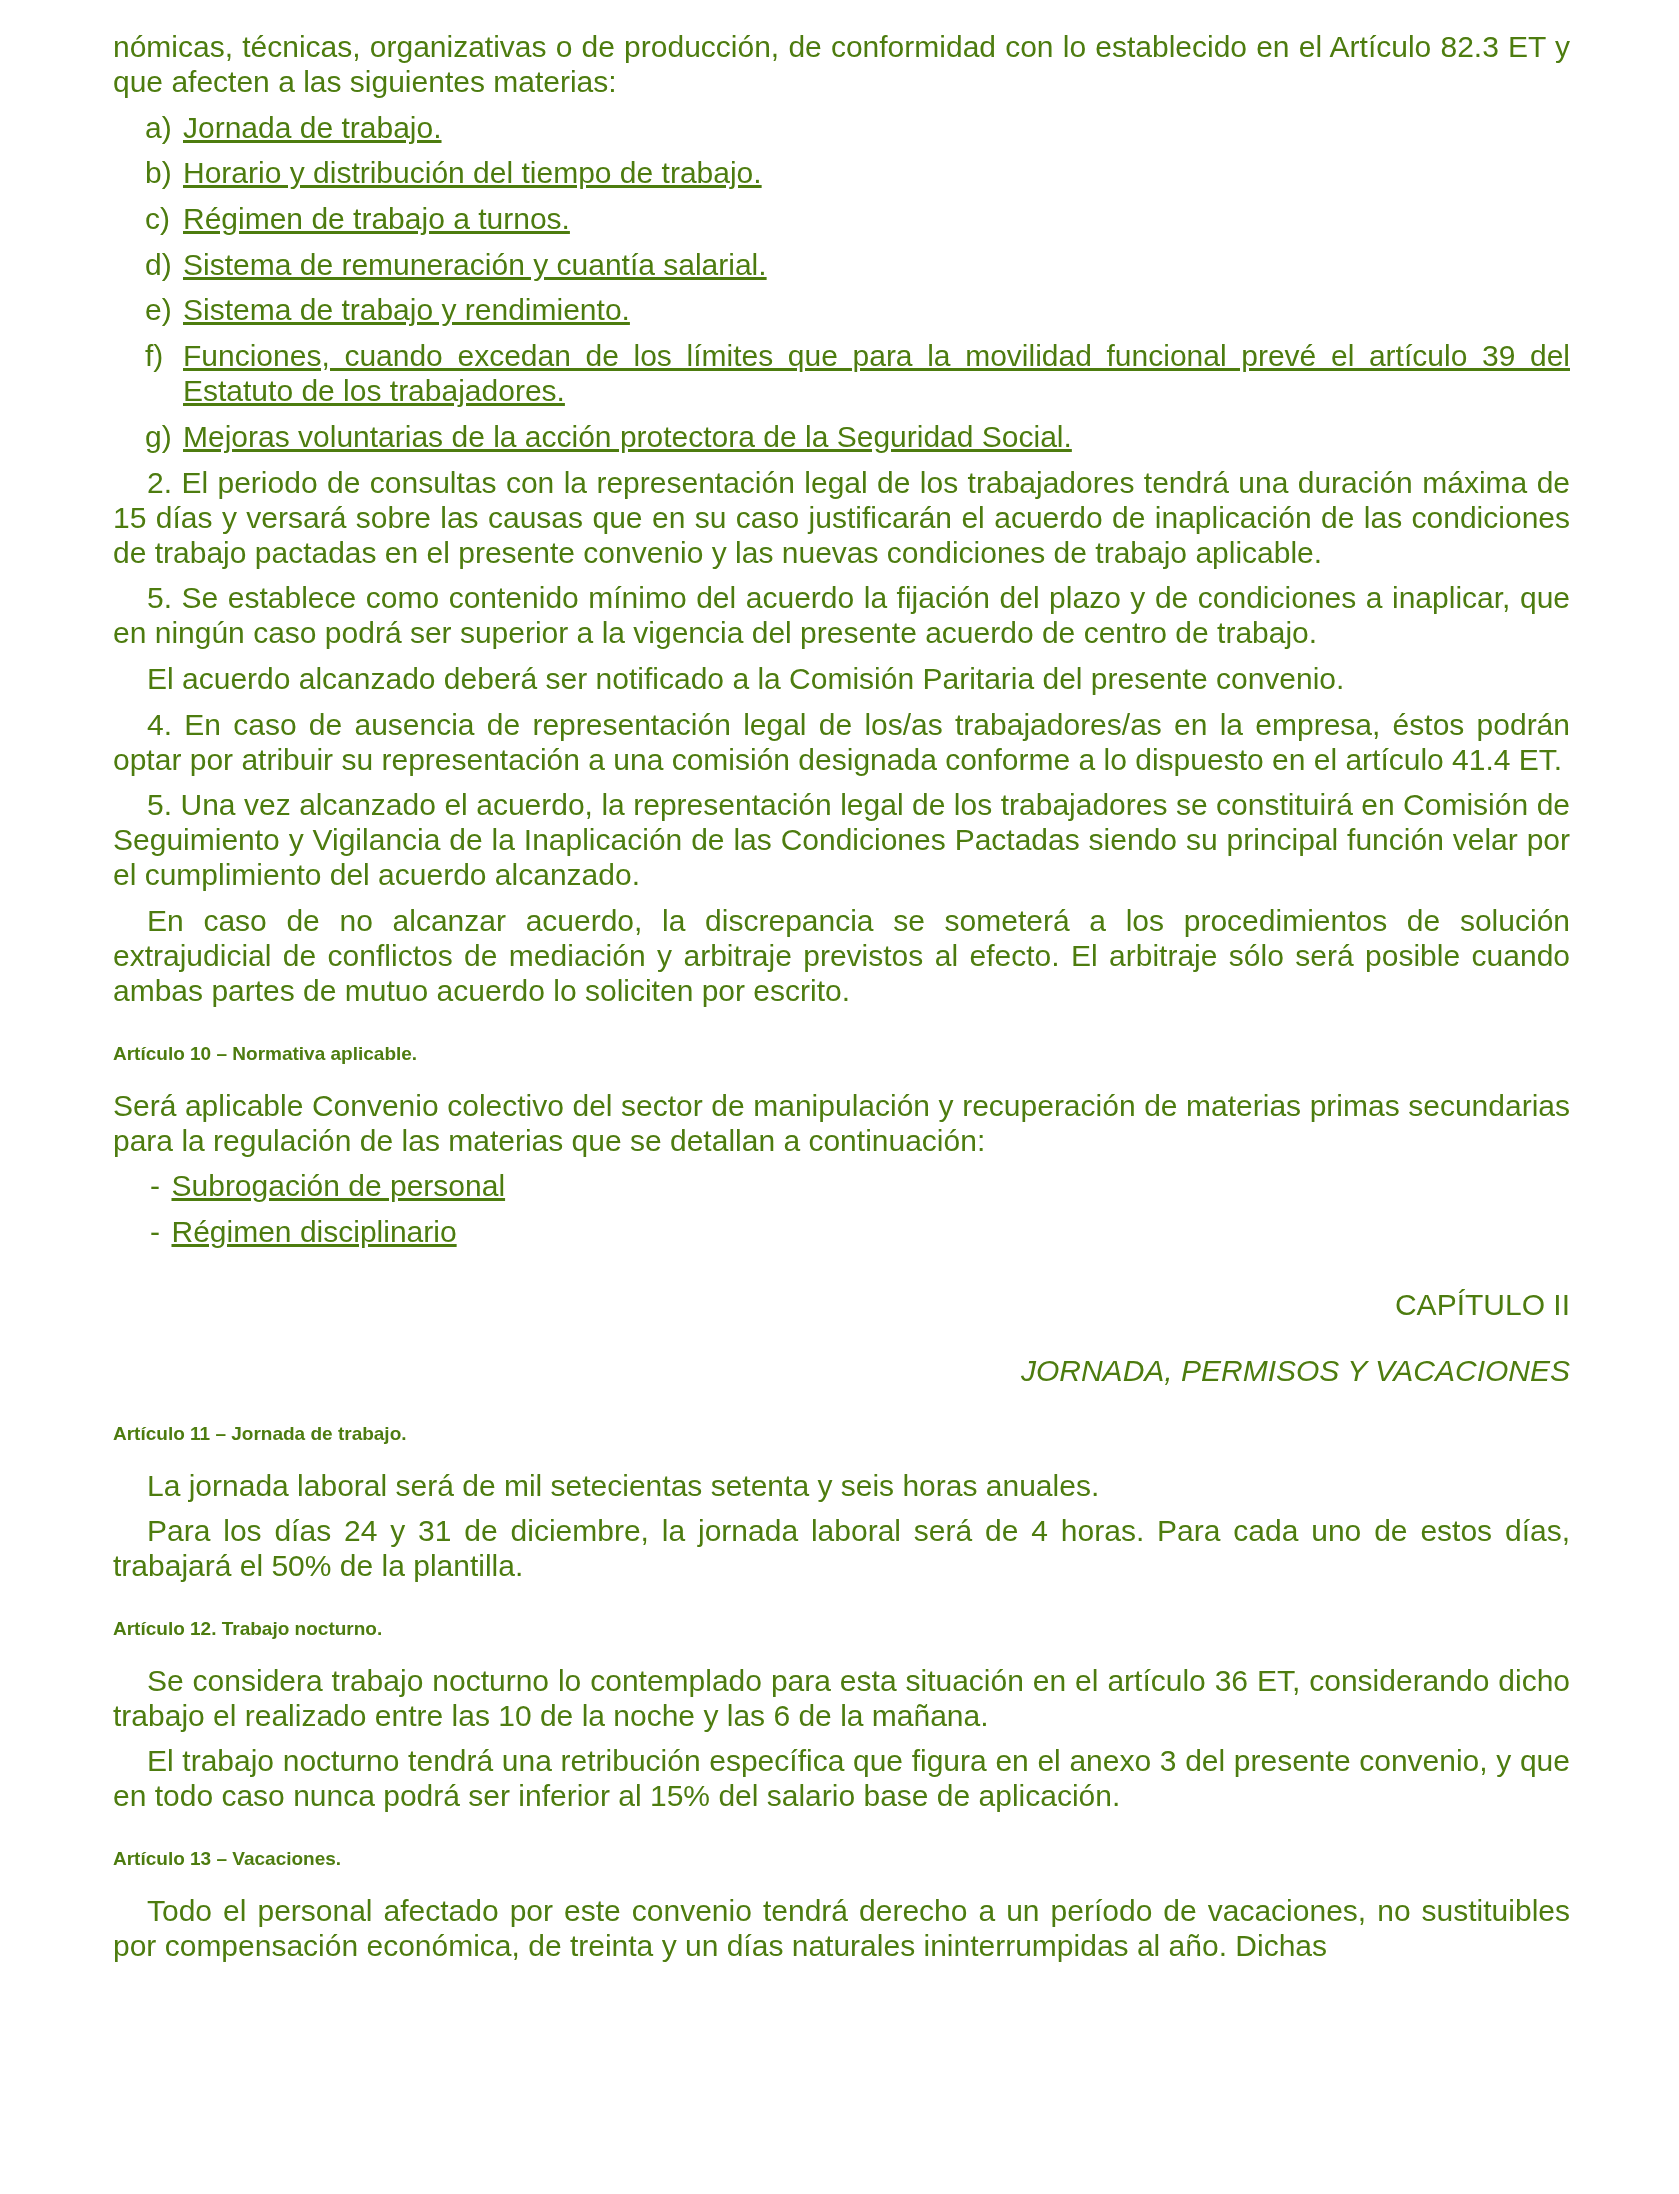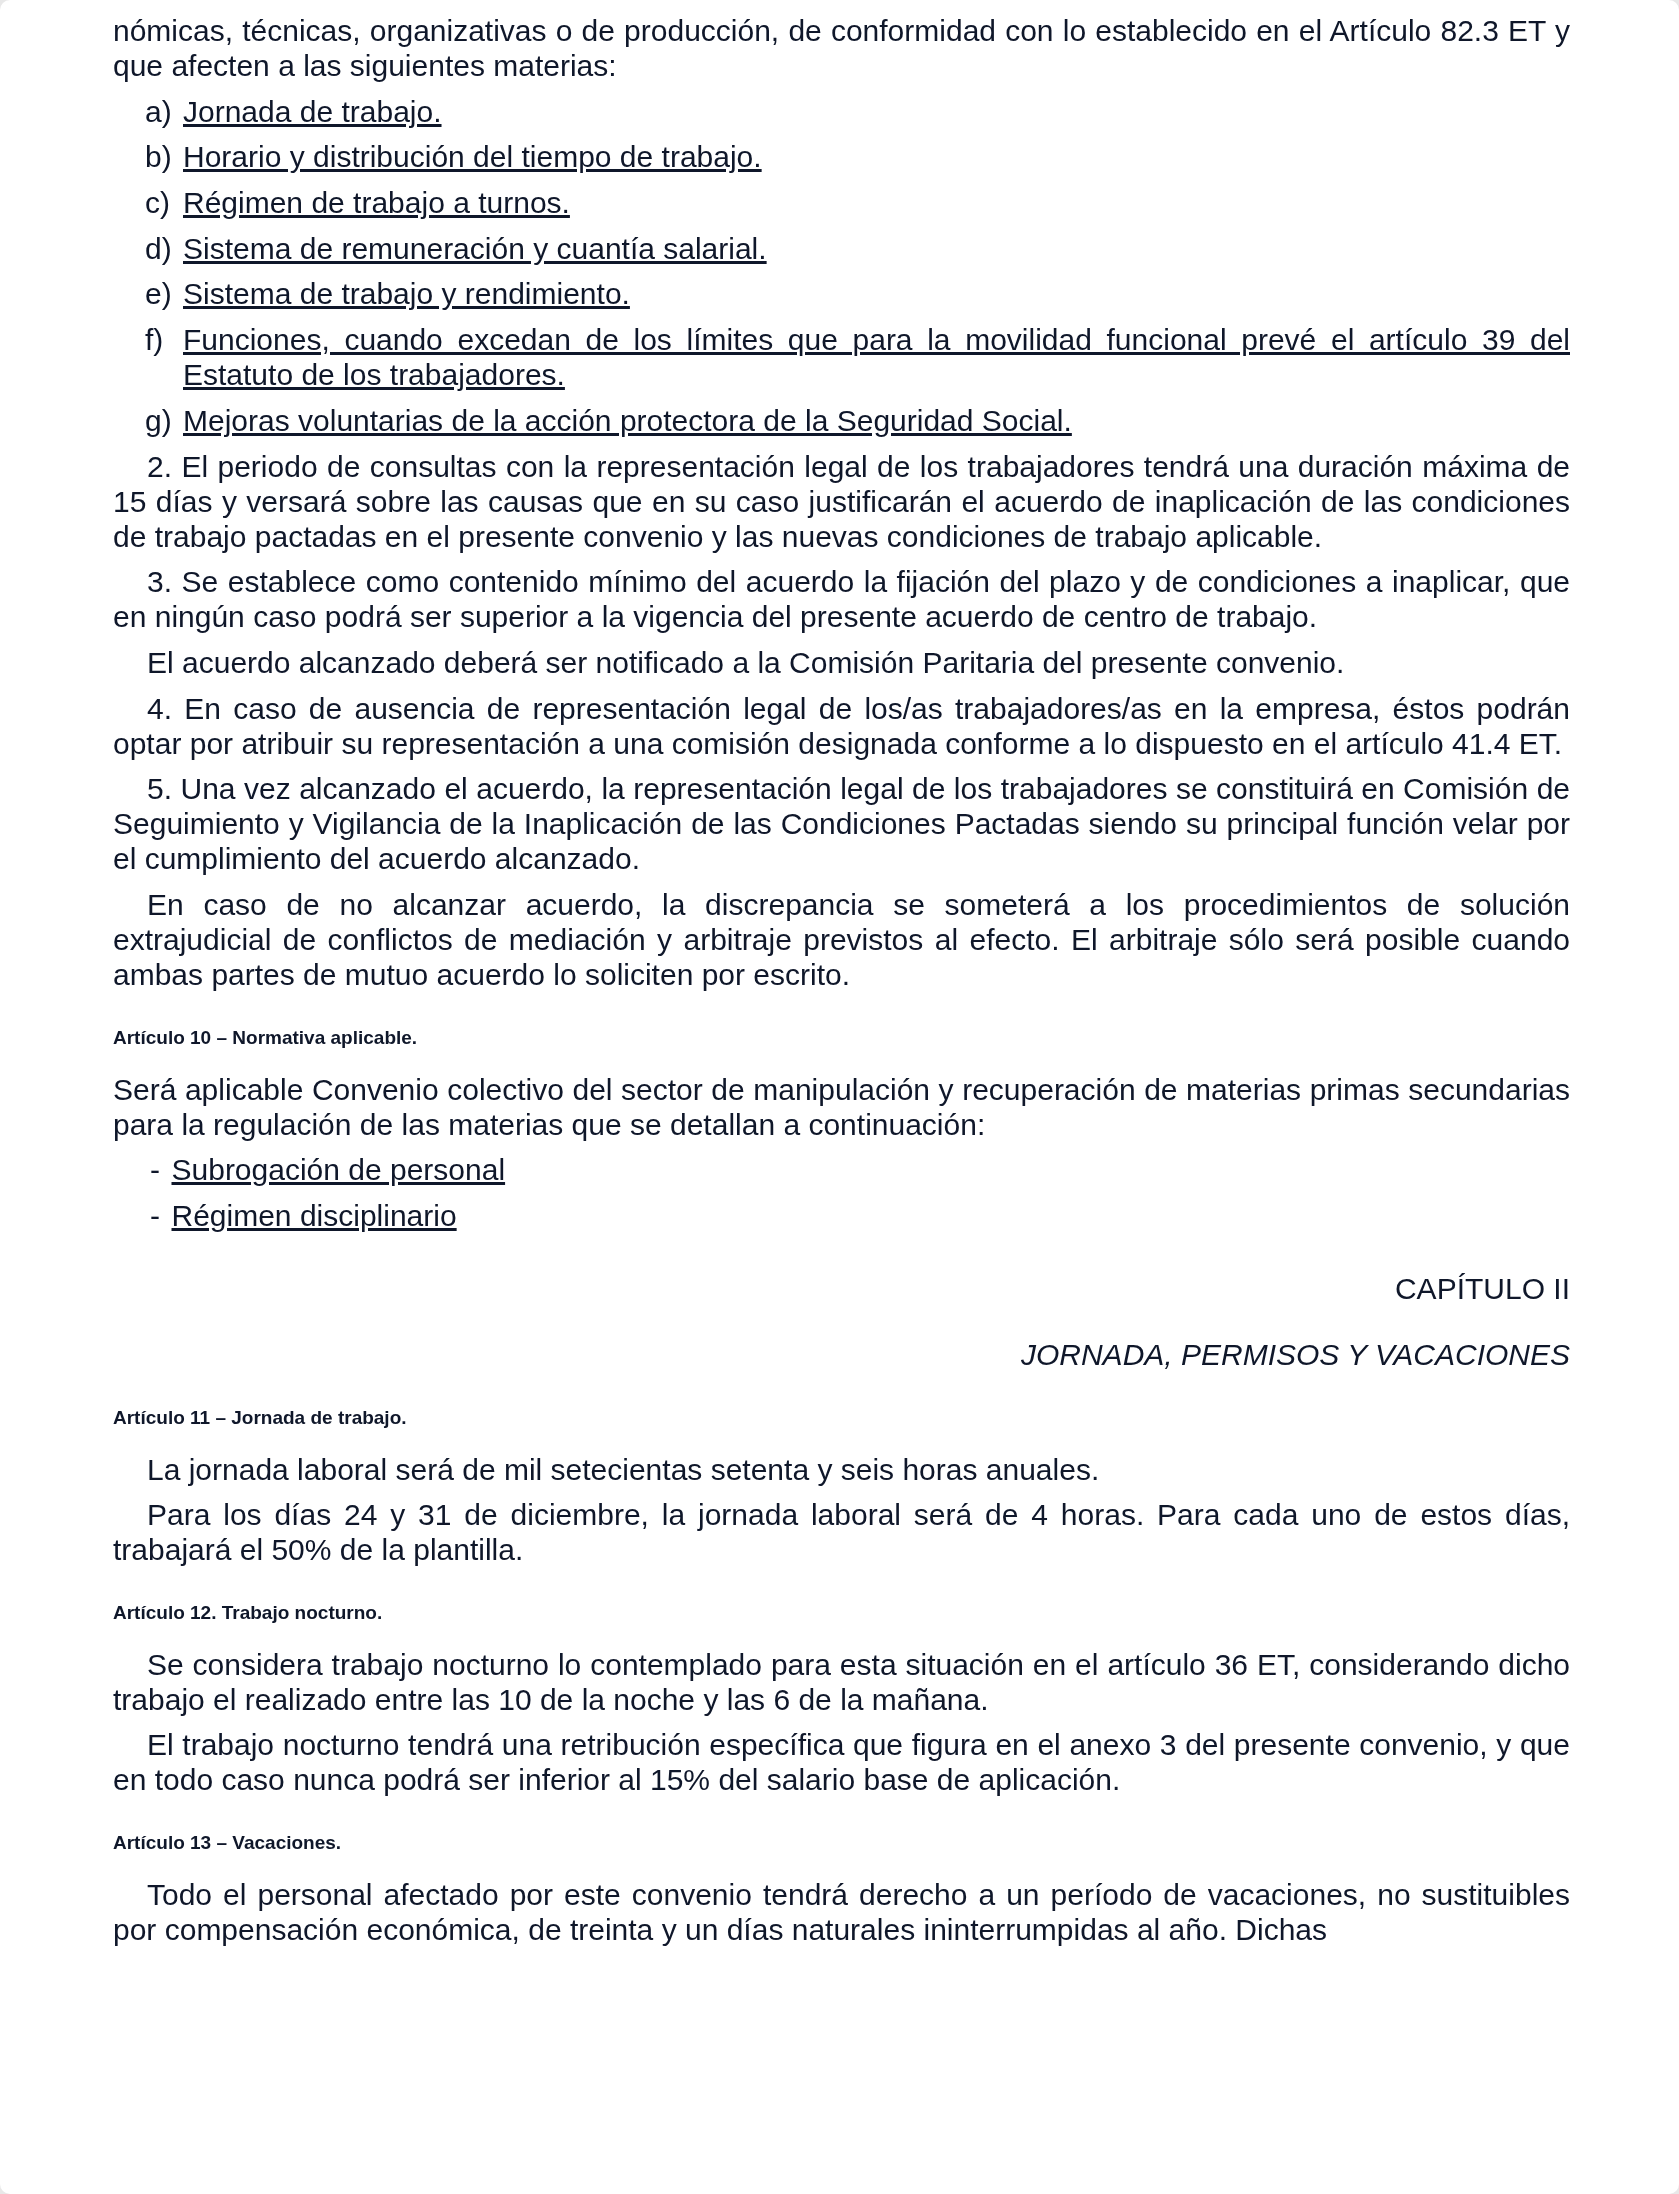--- a/index.html
+++ b/index.html
@@ -7,27 +7,26 @@
     padding: 0;
     background: #e8e8e8;
   }
   .page {
     position: relative;
     width: 1679px;
     height: 2194px;
     margin: 0 auto;
     box-sizing: border-box;
     background: #ffffff;
-    color: #0f172a;
+    color: #4d7c0f;
     font-family: "Liberation Sans", sans-serif;
     font-size: 30px;
     line-height: 35px;
-    padding: 13px 109px 0 113px;
+    padding: 29px 109px 0 113px;
     overflow: hidden;
-    border-radius: 10px;
   }
   .para {
     margin: 0 0 10.7px 0;
     text-align: justify;
   }
   .first-indent {
     text-indent: 34px;
   }
   .list-row {
     display: flex;
@@ -94,21 +93,21 @@
       <span class="marker">f)</span>
       <span class="item-text">Funciones, cuando excedan de los límites que para la movilidad funcional prevé el artículo 39 del Estatuto de los trabajadores.</span>
     </div>
     <div class="list-row">
       <span class="marker">g)</span>
       <span class="item-text">Mejoras voluntarias de la acción protectora de la Seguridad Social.</span>
     </div>
   </div>
 
   <p class="para first-indent">2. El periodo de consultas con la representación legal de los trabajadores tendrá una duración máxima de 15 días y versará sobre las causas que en su caso justificarán el acuerdo de inaplicación de las condiciones de trabajo pactadas en el presente convenio y las nuevas condiciones de trabajo aplicable.</p>
-  <p class="para first-indent">3. Se establece como contenido mínimo del acuerdo la fijación del plazo y de condiciones a inaplicar, que en ningún caso podrá ser superior a la vigencia del presente acuerdo de centro de trabajo.</p>
+  <p class="para first-indent">5. Se establece como contenido mínimo del acuerdo la fijación del plazo y de condiciones a inaplicar, que en ningún caso podrá ser superior a la vigencia del presente acuerdo de centro de trabajo.</p>
   <p class="para first-indent">El acuerdo alcanzado deberá ser notificado a la Comisión Paritaria del presente convenio.</p>
   <p class="para first-indent">4. En caso de ausencia de representación legal de los/as trabajadores/as en la empresa, éstos podrán optar por atribuir su representación a una comisión designada conforme a lo dispuesto en el artículo 41.4 ET.</p>
   <p class="para first-indent">5. Una vez alcanzado el acuerdo, la representación legal de los trabajadores se constituirá en Comisión de Seguimiento y Vigilancia de la Inaplicación de las Condiciones Pactadas siendo su principal función velar por el cumplimiento del acuerdo alcanzado.</p>
   <p class="para first-indent">En caso de no alcanzar acuerdo, la discrepancia se someterá a los procedimientos de solución extrajudicial de conflictos de mediación y arbitraje previstos al efecto. El arbitraje sólo será posible cuando ambas partes de mutuo acuerdo lo soliciten por escrito.</p>
 
   <h3 class="article-heading">Artículo 10 – Normativa aplicable.</h3>
   <p class="para">Será aplicable Convenio colectivo del sector de manipulación y recuperación de materias primas secundarias para la regulación de las materias que se detallan a continuación:</p>
 
   <div>
     <div class="list-row dash-row">

